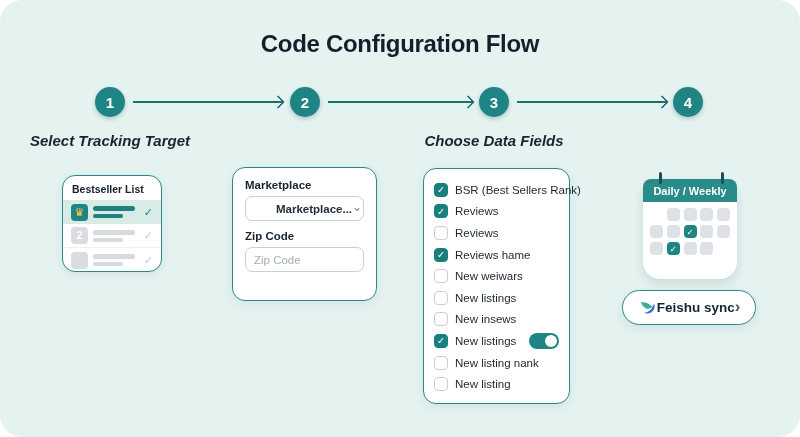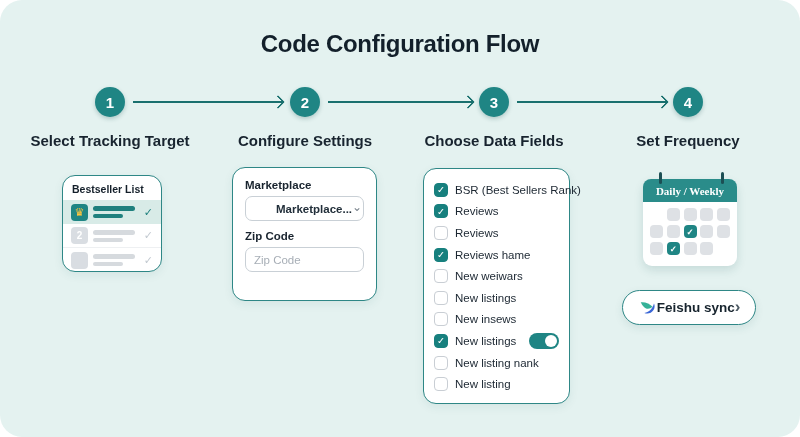--- a/index.html
+++ b/index.html
@@ -21,21 +21,21 @@
   
   .step-circle {
     position: absolute; top: 87px; width: 30px; height: 30px;
     border-radius: 50%; background: #1f8584; color: #ffffff;
     font-size: 15px; font-weight: 700;
     display: flex; align-items: center; justify-content: center;
     box-shadow: 0 2px 4px rgba(20, 80, 80, 0.25);
   }
   .step-label {
     position: absolute; top: 132px; width: 220px;
-    text-align: center; font-size: 15px; font-weight: 700; color: #18242f;
+    text-align: center; font-size: 15px; font-weight: 700; color: #18242f; font-style: italic;
   }
   .arrow {
     position: absolute; top: 101px; height: 2px; background: #19706e;
   }
   .arrow::after {
     content: ''; position: absolute; right: 0px; top: -4px;
     width: 8px; height: 8px;
     border-top: 2px solid #19706e; border-right: 2px solid #19706e;
     transform: rotate(45deg); border-radius: 1px;
   }
@@ -97,24 +97,23 @@
     margin-left: auto; width: 30px; height: 16px; border-radius: 8px;
     background: #1f8584; position: relative; flex: 0 0 auto;
   }
   .toggle .knob {
     position: absolute; right: 2px; top: 2px; width: 12px; height: 12px;
     border-radius: 50%; background: #ffffff;
   }
 
   
   .calendar {
-    position: absolute; left: 643px; top: 179px; width: 94px; height: 87px;
-    background: #ffffff; border-radius: 9px;
+    position: absolute; left: 643px; top: 179px; width: 94px; height: 100px;
+    background: #ffffff; border-radius: 17px;
     box-shadow: 0 4px 10px rgba(30, 90, 90, 0.15);
-    font-family: Liberation Serif, serif;
   }
   .cal-pin {
     position: absolute; top: -7px; width: 3px; height: 12px;
     background: #1c4f54; border-radius: 2px;
   }
   .cal-pin.p1 { left: 16px; }
   .cal-pin.p2 { left: 78px; }
   .cal-header {
     height: 23px; background: #2a8c8a; border-radius: 8px 8px 0 0;
     color: #ffffff; font-size: 11px; font-weight: 600;
@@ -150,23 +149,21 @@
   <div class="step-circle" style="left:95px">1</div>
   <div class="step-circle" style="left:290px">2</div>
   <div class="step-circle" style="left:479px">3</div>
   <div class="step-circle" style="left:673px">4</div>
 
   <div class="arrow" style="left:133px;width:150px"></div>
   <div class="arrow" style="left:328px;width:145px"></div>
   <div class="arrow" style="left:517px;width:150px"></div>
 
   <div class="step-label" style="left:0px">Select Tracking Target</div>
-  <div class="step-label" style="left:195px">Configure Settings</div>
   <div class="step-label" style="left:384px">Choose Data Fields</div>
-  <div class="step-label" style="left:578px">Set Frequency</div>
 
   <div class="card card-bestseller">
     <div class="bl-title">Bestseller List</div>
     <div class="bl-row sel">
       <span class="bl-badge teal">♛</span>
       <span class="bl-bars">
         <span class="bar a teal"></span>
           <span class="bar b teal"></span>
       </span>
       <span class="bl-check teal">✓</span>

